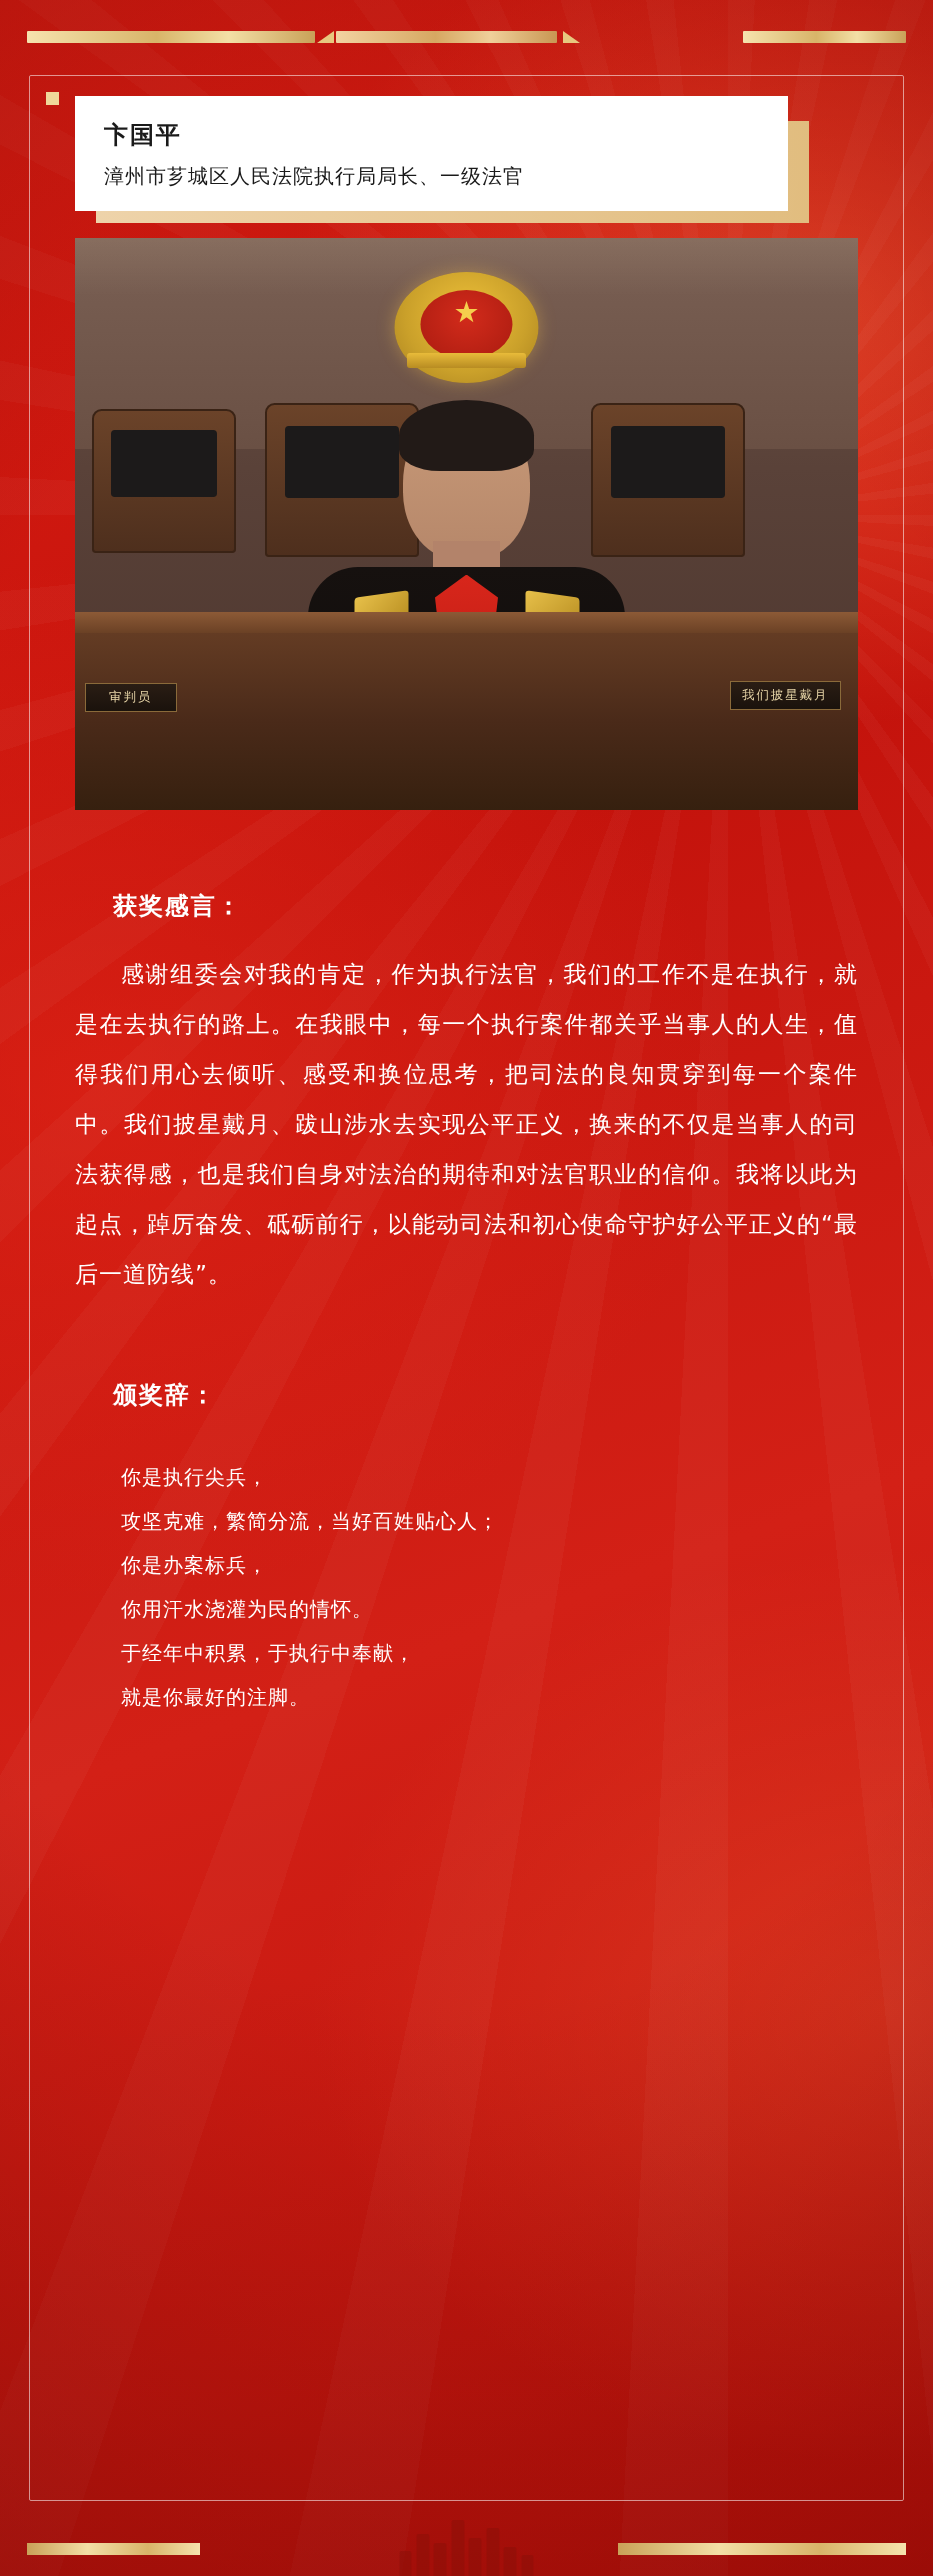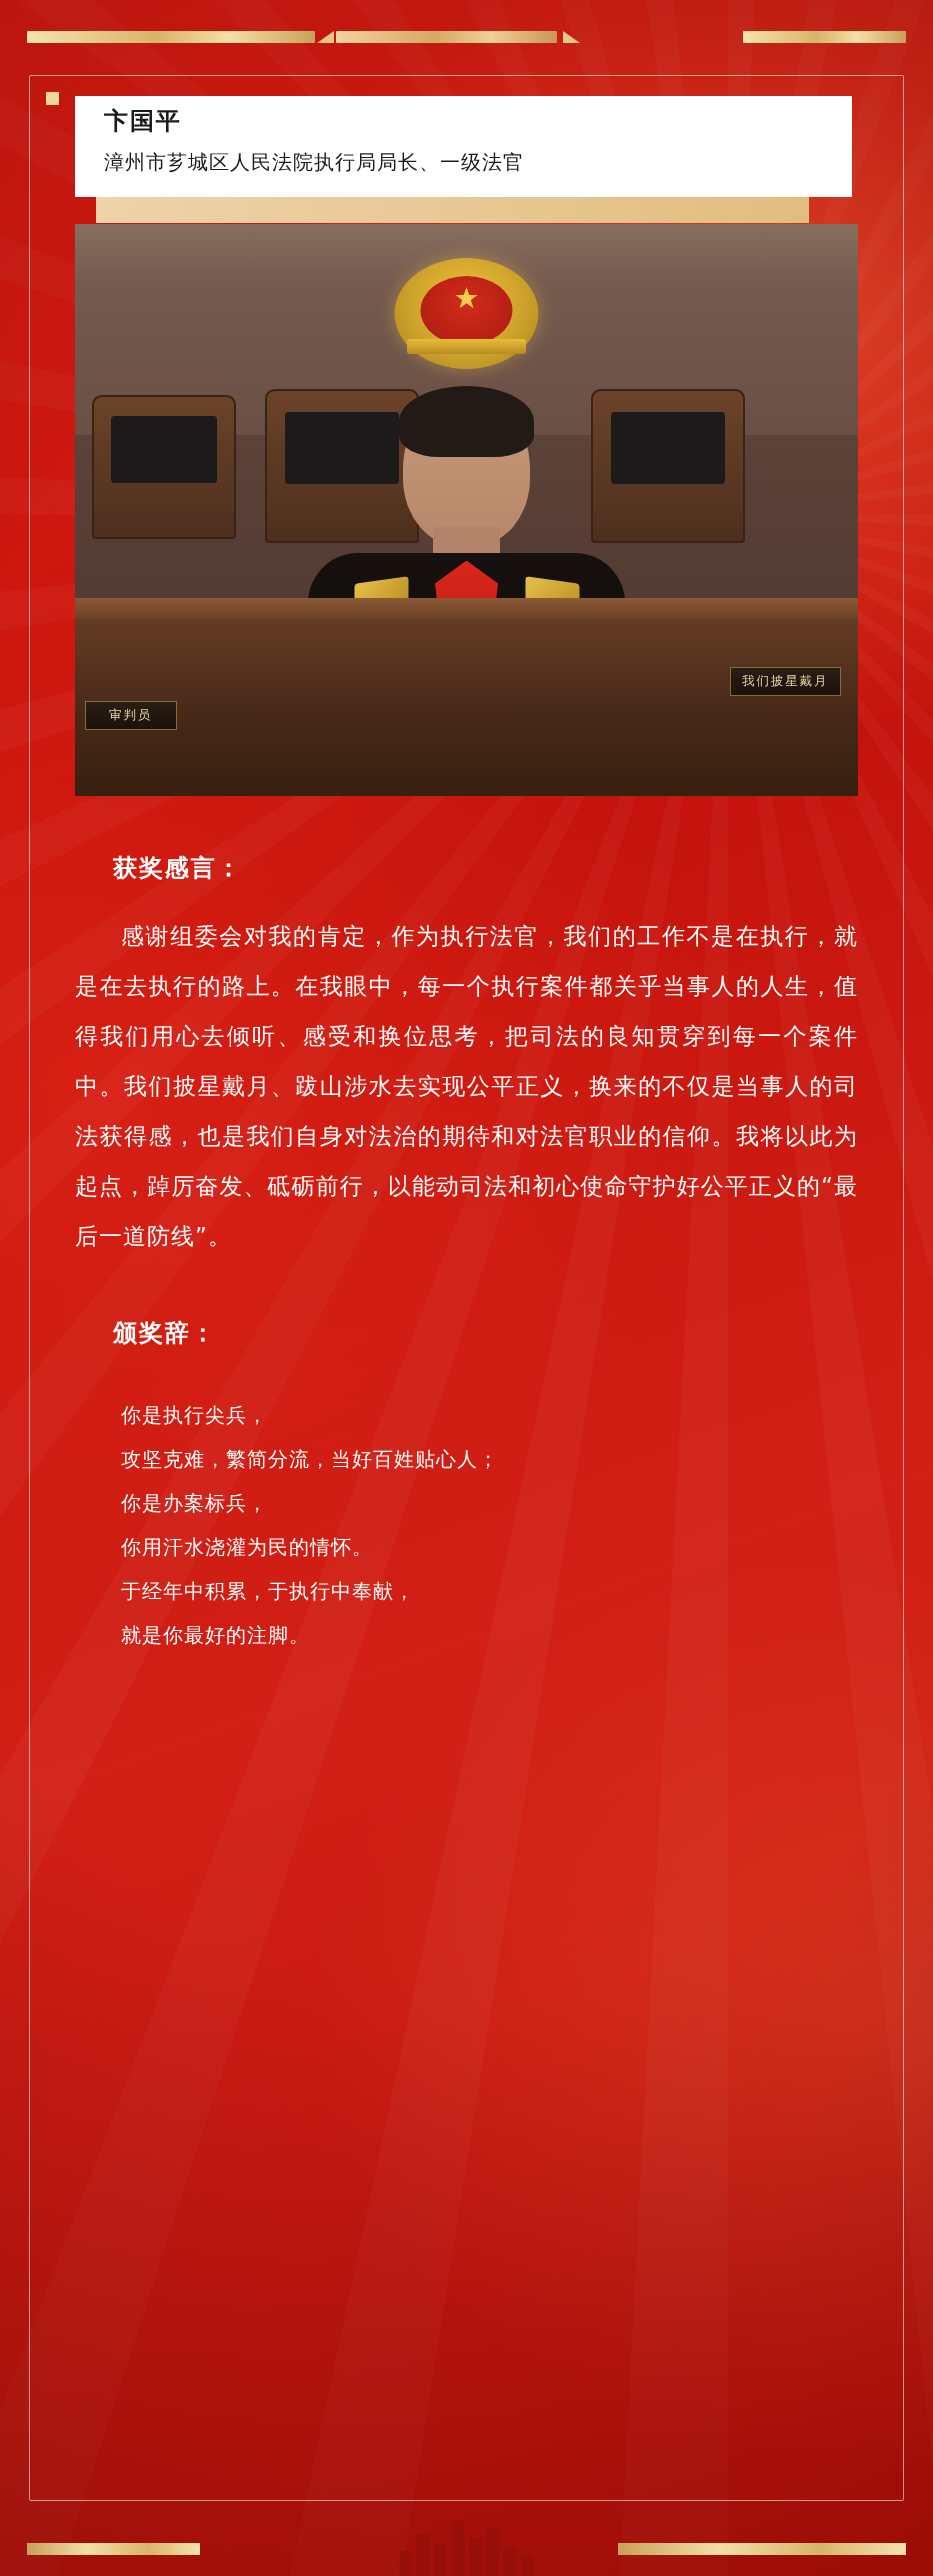--- a/index.html
+++ b/index.html
@@ -87,23 +87,23 @@
   }
   .namecard-shadow {
     position: absolute;
     left: 21px; top: 25px;
     width: 713px; height: 102px;
     background: linear-gradient(90deg, #f0ddb2, #e2c484);
     opacity: .95;
   }
   .namecard {
     position: relative;
-    width: 777px;
+    width: 713px;
     background: #ffffff;
-    padding: 9px 29px 21px 29px;
+    padding: 23px 29px 21px 29px;
   }
   .nc-name {
     font-size: 24px;
     font-weight: bold;
     color: #1a1a1a;
     letter-spacing: 1.9px;
     margin-bottom: 11.5px;
   }
   .nc-title {
     font-size: 20px;
@@ -178,21 +178,21 @@
   }
   .ph-plate {
     position: absolute;
     background: linear-gradient(180deg,#2a1d14,#1a120c);
     border: 1.9px solid #8a6a3a;
     color: #e8d6a8;
     font-size: 12.5px;
     display: flex; align-items: center; justify-content: center;
     letter-spacing: 1.9px;
   }
-  .ph-plate.left  { left: 9.6px; bottom: 66px; width: 92px; height: 29px; }
+  .ph-plate.left  { left: 9.6px; bottom: 98px; width: 92px; height: 29px; }
   .ph-plate.right { right: 17.3px; bottom: 100px; width: 111px; height: 29px; }
   .ph-person {
     position: absolute;
     left: 50%; transform: translateX(-50%);
     bottom: 0;
     width: 317px; height: 404px;
   }
   .ph-person .head {
     position: absolute; left: 50%; transform: translateX(-50%); top: 0;
     width: 127px; height: 154px; border-radius: 50% 50% 44% 44%;
@@ -239,21 +239,21 @@
     background: linear-gradient(180deg,#d8b06a,#b98b3e);
     transform: rotate(-8deg);
     border-radius: 2.9px;
   }
   .ph-lightbar {
     position: absolute; left: 0; right: 0; top: 0; height: 58px;
     background: linear-gradient(180deg, rgba(255,230,190,0.10), rgba(255,230,190,0));
   }
 
   
-  .section { margin-top: 56px; }
+  .section { margin-top: 80px; }
   .sec-head {
     font-size: 24px;
     font-weight: bold;
     color: #ffffff;
     letter-spacing: 1.9px;
     text-indent: 38px;
     margin-bottom: 27px;
   }
   .sec-body {
     font-size: 23px;

